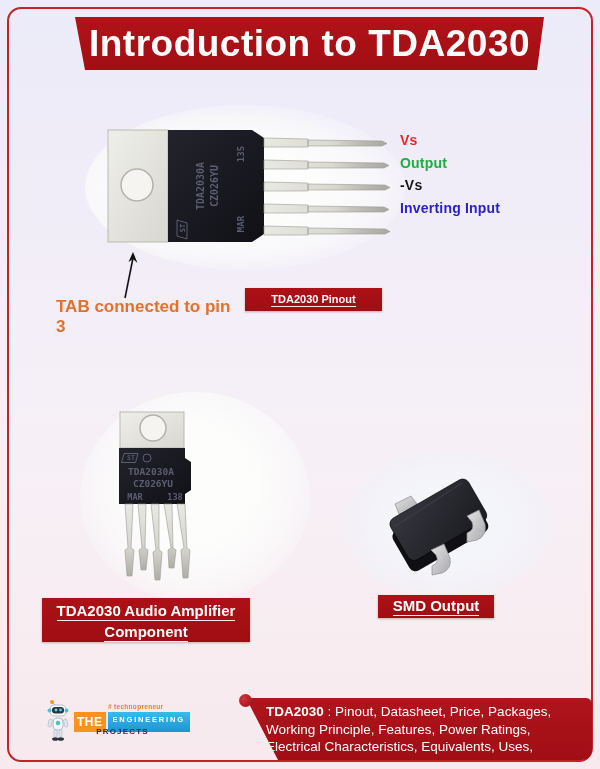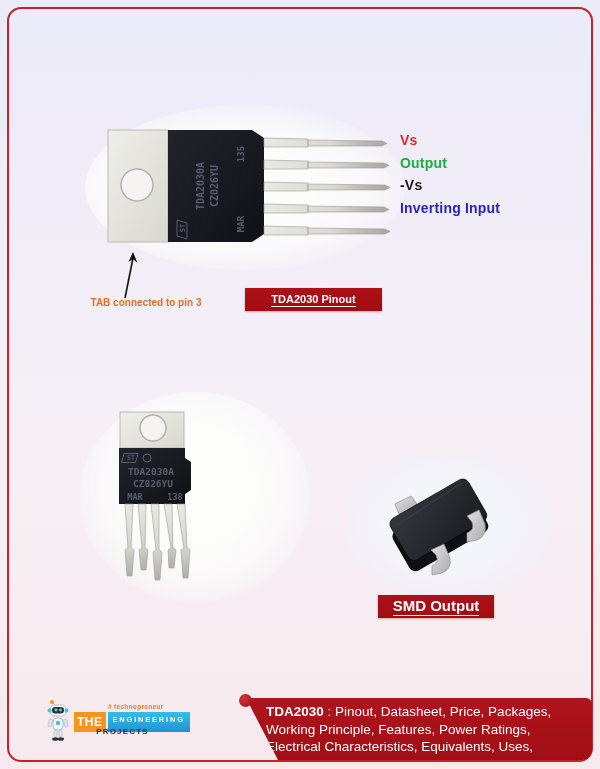--- a/index.html
+++ b/index.html
@@ -30,22 +30,22 @@
     background:radial-gradient(ellipse at 50% 45%,rgba(253,253,252,.98) 38%,rgba(250,250,250,.7) 62%,rgba(250,250,250,0) 80%);}
   .bd-smd{left:345px;top:450px;width:205px;height:150px;
     background:radial-gradient(ellipse at 50% 50%,rgba(244,245,250,.95) 40%,rgba(240,242,248,.6) 65%,rgba(240,242,248,0) 82%);}
   .photo{position:absolute;z-index:2;}
   
   .pin-labels{position:absolute;left:400px;top:132px;z-index:3;}
   .pin-labels .pl{font-size:14px;font-weight:bold;height:15px;margin-bottom:7.5px;letter-spacing:.2px;}
   .pl-vs{color:#e5262b}.pl-out{color:#1caf3f}.pl-nvs{color:#161616}
   .pl-inv{color:#2a22c5}.pl-ninv{color:#a522cb}
   
-  .tab-note{position:absolute;left:56px;top:297px;width:180px;text-align:center;
-    color:#e4712a;font-size:10px;font-weight:bold;z-index:3;}
+  .tab-note{position:absolute;left:56px;top:297px;width:180px;
+    color:#e4712a;font-size:17px;font-weight:bold;z-index:3;}
   .arrow-svg{position:absolute;left:108px;top:248px;z-index:3;}
   
   .badge{
     position:absolute;background:linear-gradient(180deg,#ad1117,#9f0d13);
     color:#fff;font-weight:bold;text-align:center;z-index:3;
     box-shadow:0 1px 2px rgba(100,10,10,.3);
   }
   .badge .u{border-bottom:1.5px solid rgba(255,255,255,.92);padding-bottom:1px;}
   .badge-pinout{left:245px;top:288px;width:137px;height:23px;font-size:11px;line-height:22px;}
   .badge-component{left:42px;top:598px;width:208px;height:44px;font-size:15px;line-height:21px;padding-top:2px;box-sizing:border-box;}
@@ -74,20 +74,23 @@
   
   .chipmark{font-family:"DejaVu Sans Mono",monospace;fill:#5b5d70;}
 </style>
 </head>
 <body>
 
 <div class="page">
 
   <div class="frame"></div>
 
+  <div class="title-banner">
+    <h1>Introduction to TDA2030</h1>
+  </div>
 
   <div class="backdrop bd-top"></div>
   <div class="backdrop bd-mid"></div>
   <div class="backdrop bd-smd"></div>
 
   <svg class="photo" style="left:92px;top:112px;" width="310" height="155" viewBox="0 0 310 155">
     <defs>
       <linearGradient id="pinGrad" x1="0" y1="0" x2="1" y2="0">
         <stop offset="0" stop-color="#e9e9e3"></stop>
           <stop offset=".55" stop-color="#d9d9d2"></stop>
@@ -173,20 +176,24 @@
 
     <g stroke="#9a9a94" stroke-width=".6">
       <path fill="url(#pinGradV)" d="M40 106 L48 106 L46 150 L49 152 L47 178 L42 178 L40 152 L43 150 Z"></path>
       <path fill="url(#pinGradV)" d="M53 106 L61 106 L60 150 L63 152 L61 172 L56 172 L54 152 L57 150 Z"></path>
       <path fill="url(#pinGradV)" d="M66 106 L74 106 L74 152 L77 154 L75 182 L70 182 L68 154 L71 152 Z"></path>
       <path fill="url(#pinGradV)" d="M79 106 L87 106 L88 150 L91 152 L89 170 L84 170 L83 152 L86 150 Z"></path>
       <path fill="url(#pinGradV)" d="M92 106 L100 106 L102 150 L105 152 L103 180 L98 180 L96 152 L99 150 Z"></path>
     </g>
   </svg>
 
+  <div class="badge badge-component">
+    <div><span class="u">TDA2030 Audio Amplifier</span></div>
+    <div><span class="u">Component</span></div>
+  </div>
 
   <svg class="photo" style="left:355px;top:458px;" width="190" height="135" viewBox="0 0 190 135">
     <defs>
       <linearGradient id="smdTop" x1="0" y1="0" x2="1" y2="1">
         <stop offset="0" stop-color="#36363e"></stop>
           <stop offset="1" stop-color="#1a1a20"></stop>
       </linearGradient>
       <linearGradient id="legGrad" x1="0" y1="0" x2="1" y2="1">
         <stop offset="0" stop-color="#e4e4e6"></stop>
           <stop offset="1" stop-color="#a9a9ad"></stop>

